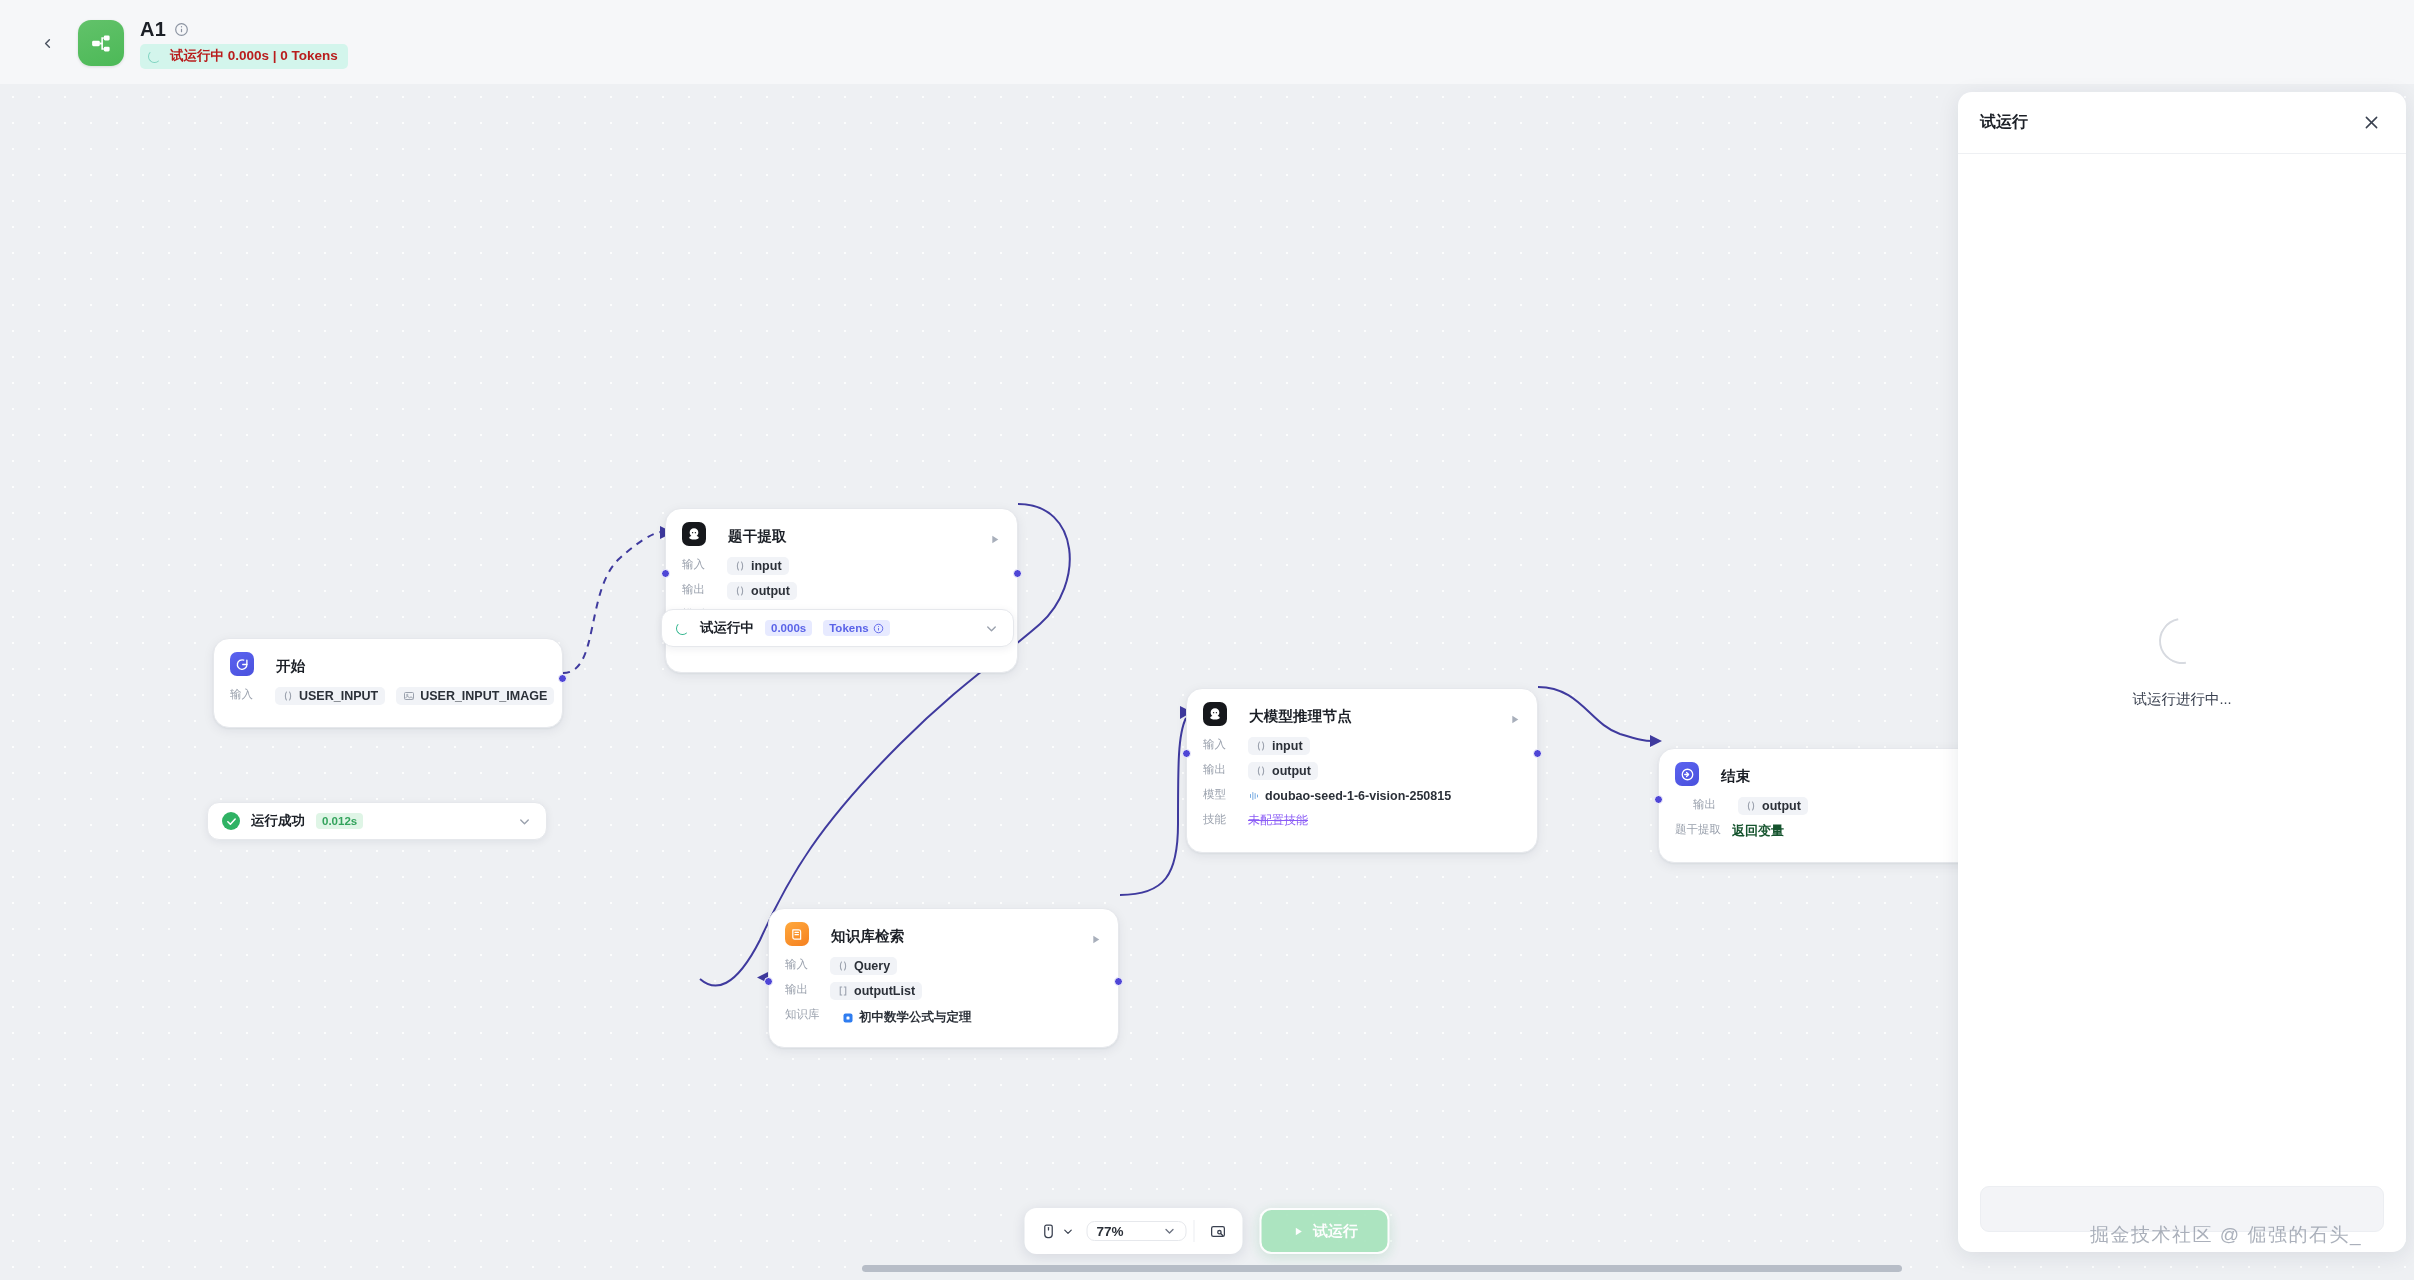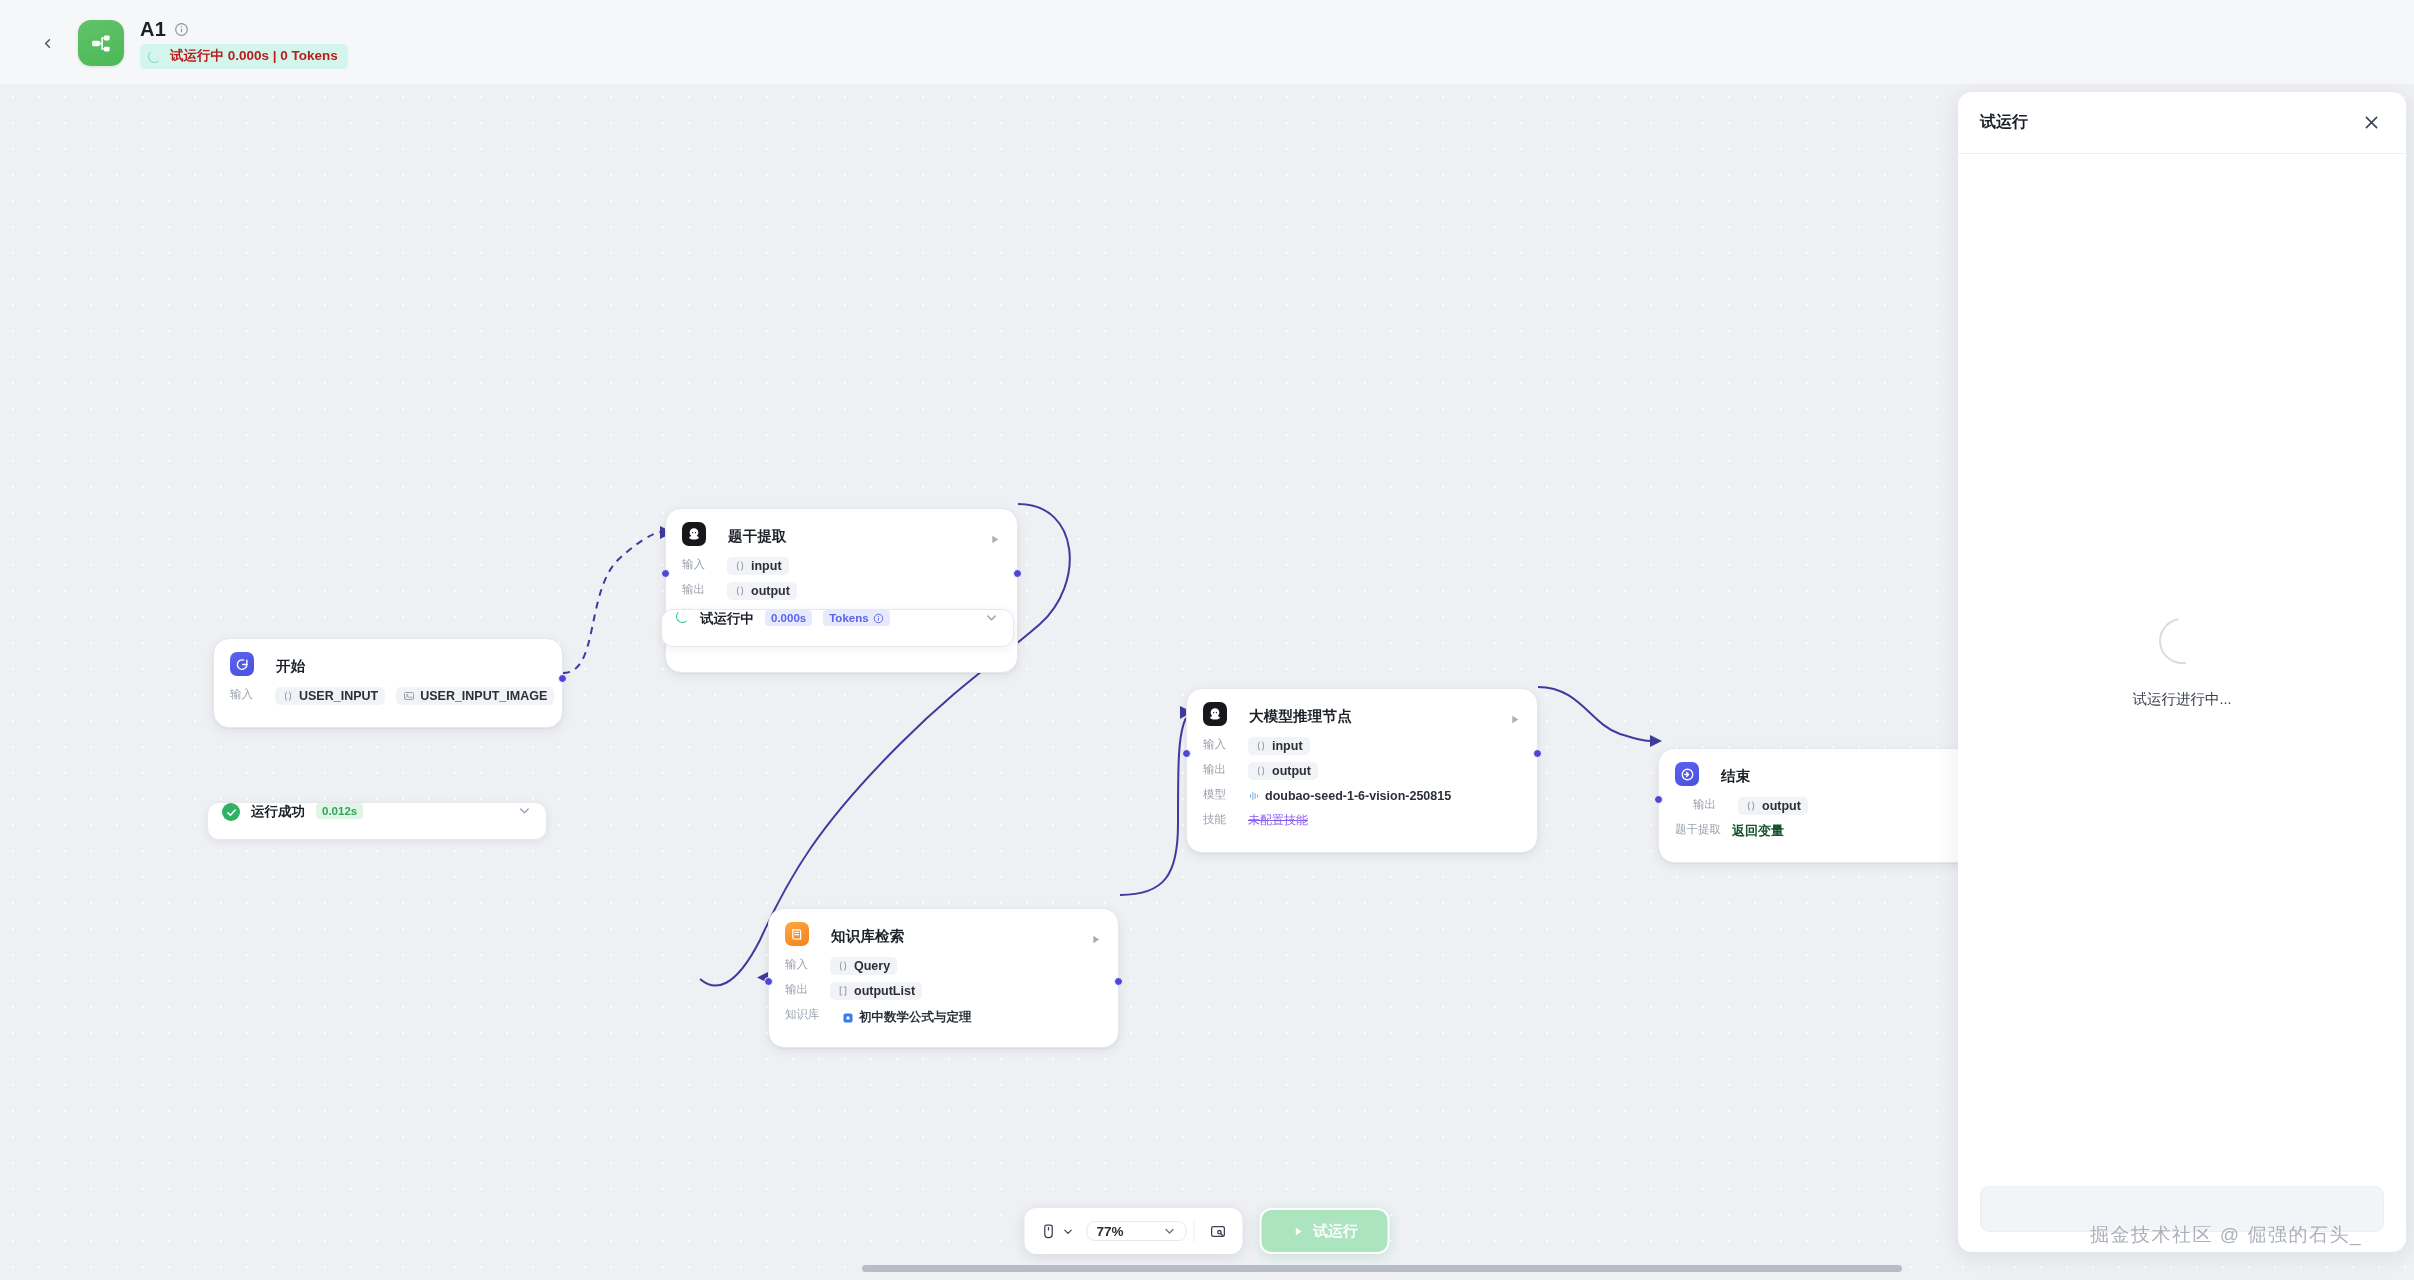--- a/index.html
+++ b/index.html
@@ -99,21 +99,21 @@
     background: #4f46d6; border: 1.5px solid #ffffff; z-index: 6;
   }
 
   
   .status-strip {
     position: absolute;
     background: #ffffff;
     border: 1px solid #e6e8ec;
     border-radius: 12px;
     box-shadow: 0 2px 9px rgba(20,30,60,.07);
-    display: flex; align-items: flex-start; gap: 11px;
+    display: flex; align-items: center; gap: 11px;
     padding: 0 14px; height: 38px;
   }
   .strip-spinner {
     width: 13px; height: 13px; border-radius: 50%; flex: none;
     border: 1.8px solid #2eb48c; border-top-color: transparent; border-right-color: transparent;
   }
   .check-dot {
     width: 18px; height: 18px; border-radius: 50%; flex: none;
     background: #2fb264; display: flex; align-items: center; justify-content: center;
   }

